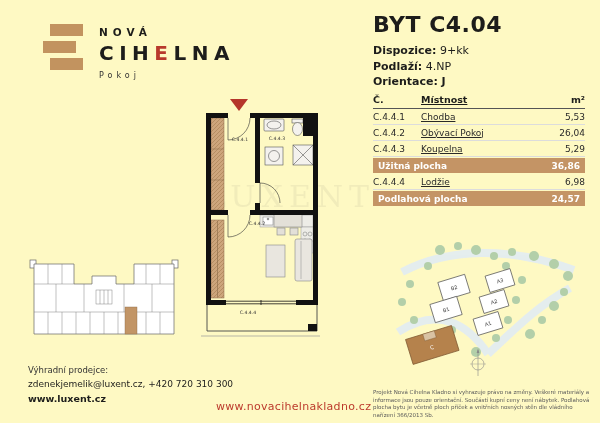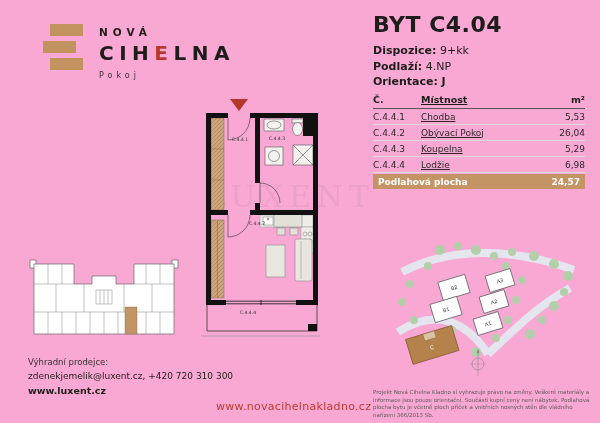--- a/index.html
+++ b/index.html
@@ -1,16 +1,16 @@
 <!DOCTYPE html>
 <html><head>
 <meta charset="utf-8">
 <style>
   html,body{margin:0;padding:0;background:#888;}
-  .page{position:relative;width:600px;height:423px;background:#f9a8d4;overflow:hidden;
+  .page{position:relative;width:600px;height:423px;background:#fef9c3;overflow:hidden;
         font-family:"DejaVu Sans","Liberation Sans",sans-serif;color:#1d1d1b;}
 
   
   .logo{position:absolute;left:43px;top:24px;display:flex;align-items:flex-start;}
   .logo-text{margin-left:16px;padding-top:2px;}
   .logo-nova{font-size:10.5px;font-weight:700;letter-spacing:5px;}
   .logo-cihelna{font-size:20px;font-weight:800;letter-spacing:5.5px;margin-top:3px;}
   .logo-e{color:#b8392c;}
   .logo-kladno{font-size:8px;letter-spacing:4px;margin-top:6px;color:#333;}
 
@@ -32,21 +32,21 @@
 
   
   .plan{position:absolute;left:198px;top:93px;}
 
   
   .keyplan{position:absolute;left:26px;top:250px;}
   .siteplan{position:absolute;left:388px;top:236px;}
 
   
   .seller{position:absolute;left:28px;top:357px;line-height:1.35;}
-  .seller-label{font-size:8.5px;color:#333;}
+  .seller-label{font-size:8.5px;color:#333;margin-top:8px;}
   .seller-name{font-size:11px;font-weight:800;margin-top:2px;}
   .seller-contact{font-size:9px;margin-top:2px;}
   .seller-web{font-size:9.5px;font-weight:800;margin-top:2px;}
   .project-web{position:absolute;left:216px;top:400px;font-size:11px;font-weight:400;
                color:#bc3a2c;letter-spacing:.3px;}
   .disclaimer{position:absolute;left:373px;top:389px;width:222px;font-size:5.5px;
               line-height:1.4;color:#5a5a5a;}
 </style>
 </head>
 <body>
@@ -86,20 +86,24 @@
     </div>
     <div class="t-row">
       <span class="c-no">C.4.4.2</span>
       <span class="c-room">Obývací Pokoj</span>
       <span class="c-area">26,04</span>
     </div>
     <div class="t-row">
       <span class="c-no">C.4.4.3</span>
       <span class="c-room">Koupelna</span>
       <span class="c-area">5,29</span>
+    </div>
+    <div class="t-band">
+      <span>Užitná plocha</span>
+      <span>36,86</span>
     </div>
     <div class="t-row">
       <span class="c-no">C.4.4.4</span>
       <span class="c-room">Lodžie</span>
       <span class="c-area">6,98</span>
     </div>
     <div class="t-band">
       <span>Podlahová plocha</span>
       <span>24,57</span>
     </div>

